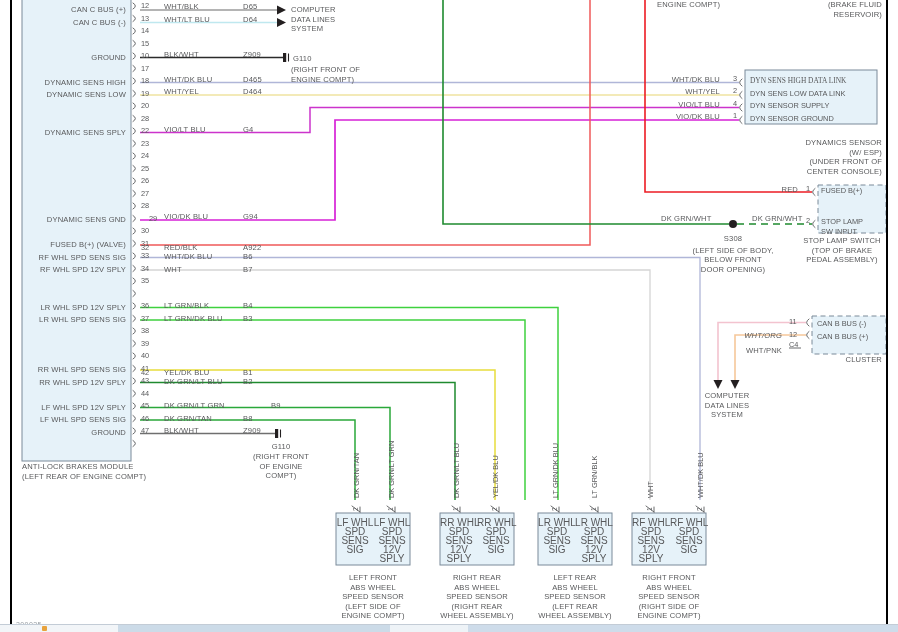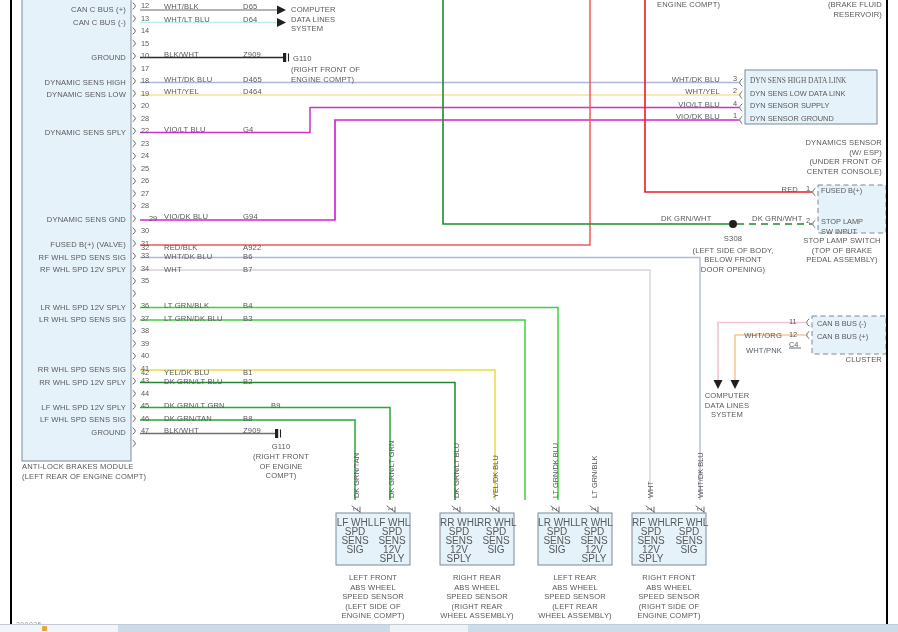--- a/index.html
+++ b/index.html
@@ -318,21 +318,21 @@
   <div class="lbl c" style="left:693px;top:234px;width:80px;">S308</div>
   <div class="lbl c" style="left:655px;top:245.5px;width:156px;">(LEFT SIDE OF BODY,</div>
   <div class="lbl c" style="left:655px;top:255px;width:156px;">BELOW FRONT</div>
   <div class="lbl c" style="left:655px;top:264.5px;width:156px;">DOOR OPENING)</div>
 
   <div class="lbl c" style="left:796px;top:236px;width:92px;">STOP LAMP SWITCH</div>
   <div class="lbl c" style="left:796px;top:245.5px;width:92px;">(TOP OF BRAKE</div>
   <div class="lbl c" style="left:796px;top:255px;width:92px;">PEDAL ASSEMBLY)</div>
 
   <div class="lbl r" style="left:720px;top:318px;width:62px;margin-top:28px;">WHT/PNK</div>
-  <div class="lbl r" style="left:720px;top:330.5px;width:62px;">WHT/ORG</div>
+  <div class="lbl r" style="left:720px;top:330.5px;width:62px;font-style:italic;">WHT/ORG</div>
   <div class="pinno" style="left:789px;top:318px;">11</div>
   <div class="pinno" style="left:789px;top:330.5px;">12</div>
   <div class="btxtl" style="left:817px;top:319px;">CAN B BUS (-)</div>
   <div class="btxtl" style="left:817px;top:331.5px;">CAN B BUS (+)</div>
   <div class="pinno" style="left:789px;top:340.5px;">C4</div>
   <div class="lbl r" style="left:800px;top:355px;width:82px;">CLUSTER</div>
 
   <div class="lbl c" style="left:689px;top:391px;width:76px;">COMPUTER</div>
   <div class="lbl c" style="left:689px;top:400.5px;width:76px;">DATA LINES</div>
   <div class="lbl c" style="left:689px;top:410px;width:76px;">SYSTEM</div>

